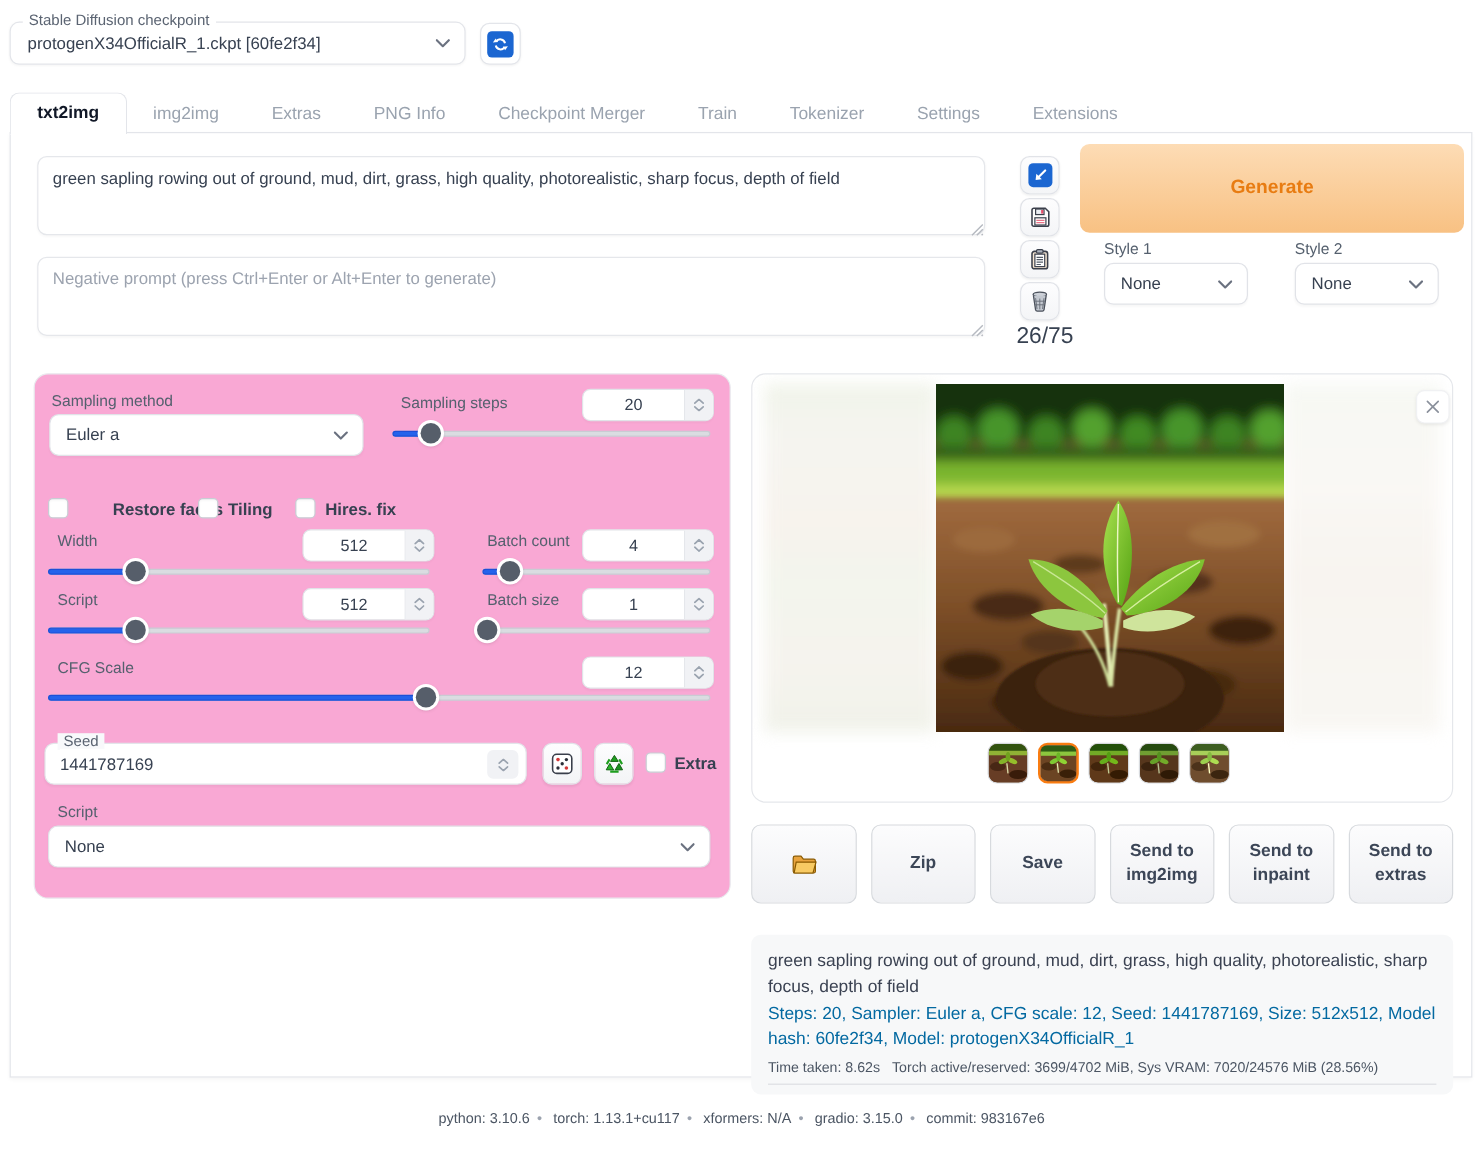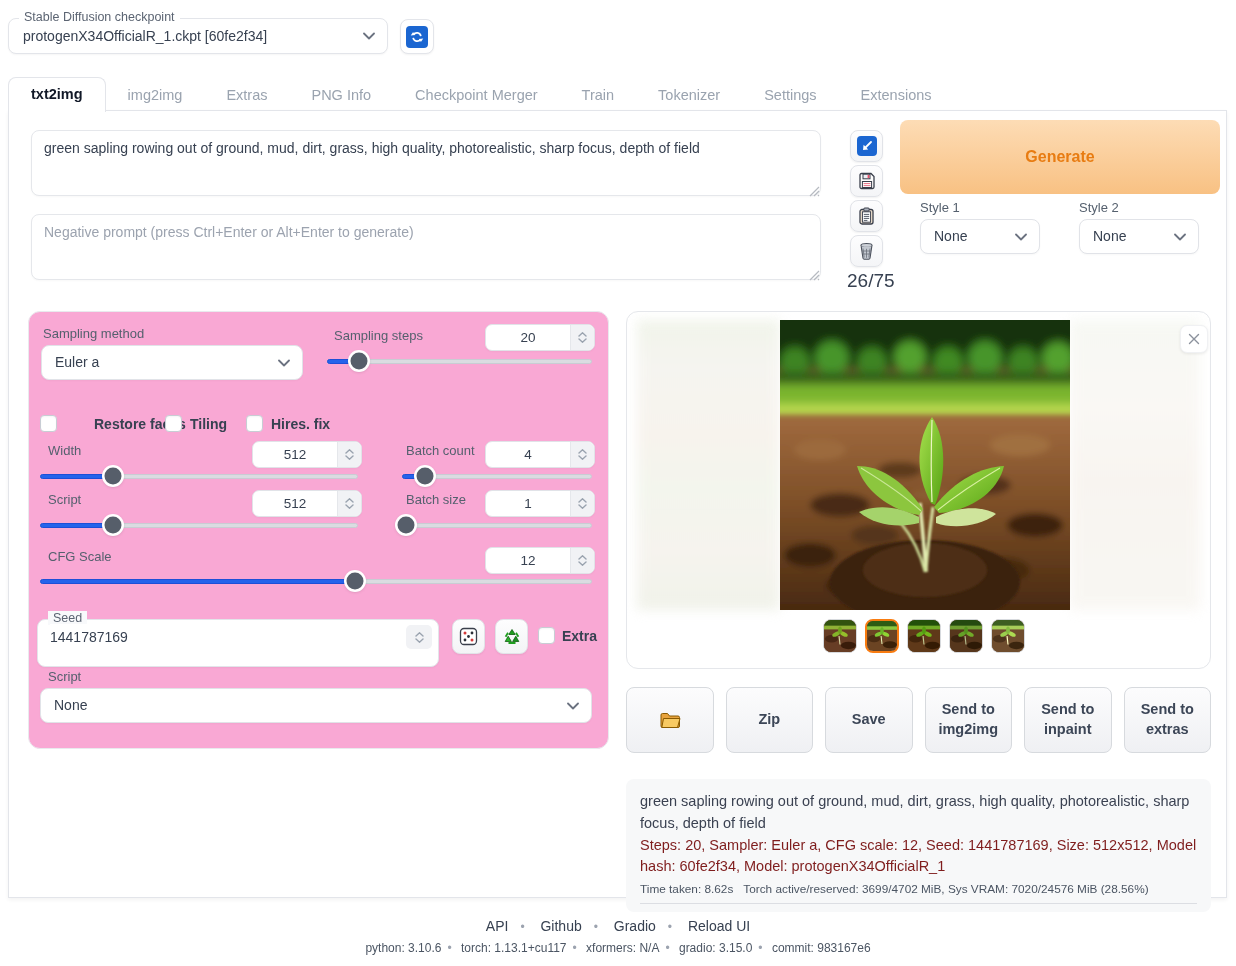--- a/index.html
+++ b/index.html
@@ -76,21 +76,21 @@
   .slider { position:absolute; height:18px; cursor:pointer; }
   .track { position:absolute; left:0; right:0; top:7px; height:5px; background:#dadce1;
            border:1px solid #c9ccd3; border-radius:4px; }
   .fill { position:absolute; left:-1px; top:-1px; height:5px; background:#2563eb;
           border:1px solid #1d4fd7; border-radius:4px 0 0 4px; }
   .handle { position:absolute; top:9px; width:17px; height:17px; border-radius:50%; background:#565e6a;
             box-shadow:0 0 0 2.5px #fff, 0 1px 4px rgba(0,0,0,.45); transform:translate(-50%,-50%); }
   .cb { position:absolute; width:17px; height:17px; background:#fff; border:1px solid #c8cdd4;
         border-radius:4px; box-shadow:inset 0 1px 2px rgba(0,0,0,.04); cursor:pointer; }
   .cblabel { position:absolute; font-size:14px; color:#374151; font-weight:600; }
-  .seedbox { left:8px; top:307px; width:402px; height:48px; background:#fff; }
+  .seedbox { left:8px; top:307px; width:402px; height:35px; background:#fff; }
   .seedbox .legend { background:#f8f9fb; }
   .seedbox input { position:absolute; left:12px; top:4px; width:330px; height:26px; border:none; outline:none;
                    font-family:"Liberation Sans",sans-serif; font-size:14px; color:#374151; }
   .seedspin { position:absolute; right:6px; top:5px; width:26px; height:24px; background:#f1f2f5;
               border-radius:5px; display:flex; flex-direction:column; align-items:center;
               justify-content:center; gap:1px; cursor:pointer; }
   .minibtn { position:absolute; width:33px; height:35px; background:linear-gradient(#fdfdfe,#f3f4f6);
              border:1px solid #e1e3e8; border-radius:8px; box-shadow:0 1px 2px rgba(0,0,0,.06);
              display:flex; align-items:center; justify-content:center; cursor:pointer; font-size:17px; }
   .scriptsel { left:11px; top:376px; width:552px; }
@@ -121,21 +121,21 @@
   .outbtns { position:absolute; left:617px; top:576px; width:585px; display:flex; gap:12px; }
   .outbtn { flex:1; height:66px; background:linear-gradient(#fcfcfd,#eff0f3); border:1px solid #d7dade;
             border-radius:8px; color:#3c4657; font-family:"Liberation Sans",sans-serif; font-size:14.5px;
             font-weight:700; cursor:pointer; line-height:1.35; display:flex; align-items:center;
             justify-content:center; text-align:center; padding:4px; }
 
   
   .info { position:absolute; left:617px; top:668px; width:585px; background:#f7f8f9; border-radius:8px;
           padding:12px 14px 8px; }
   .info .p1 { font-size:14.5px; color:#3b4252; line-height:1.5; }
-  .info .p2 { font-size:14.5px; color:#7f1d1d; line-height:1.5; }
+  .info .p2 { font-size:14.5px; color:#0369a1; line-height:1.5; }
   .info .p3 { font-size:11.8px; color:#4b5563; margin-top:4px; padding-bottom:7px;
               border-bottom:1px solid #dcdee3; }
   .info .gap { display:inline-block; width:10px; }
 
   
   .footer { position:absolute; left:0; top:918px; width:1236px; text-align:center; }
   .flinks { font-size:14px; color:#374151; }
   .flinks .link { margin:0 12px; cursor:pointer; }
   .bullet { color:#9ca3af; font-size:12px; }
   .fver { margin-top:7px; font-size:12px; color:#4b5563; }
@@ -590,26 +590,20 @@
     <div class="info">
       <div class="p1">green sapling rowing out of ground, mud, dirt, grass, high quality, photorealistic, sharp focus, depth of field</div>
       <div class="p2">Steps: 20, Sampler: Euler a, CFG scale: 12, Seed: 1441787169, Size: 512x512, Model hash: 60fe2f34, Model: protogenX34OfficialR_1</div>
       <div class="p3">
         <span>Time taken: 8.62s</span><span class="gap"></span><span>Torch active/reserved: 3699/4702 MiB, Sys VRAM: 7020/24576 MiB (28.56%)</span>
       </div>
     </div>
   </div>
 
   <div class="footer">
-    <div class="flinks">
-      <span class="link">API</span><span class="bullet">•</span>
-      <span class="link">Github</span><span class="bullet">•</span>
-      <span class="link">Gradio</span><span class="bullet">•</span>
-      <span class="link">Reload UI</span>
-    </div>
     <div class="fver">
       <span class="item">python: 3.10.6</span><span class="bullet">•</span>
       <span class="item">torch: 1.13.1+cu117</span><span class="bullet">•</span>
       <span class="item">xformers: N/A</span><span class="bullet">•</span>
       <span class="item">gradio: 3.15.0</span><span class="bullet">•</span>
       <span class="item">commit: 983167e6</span>
     </div>
   </div>
 </div>
 

